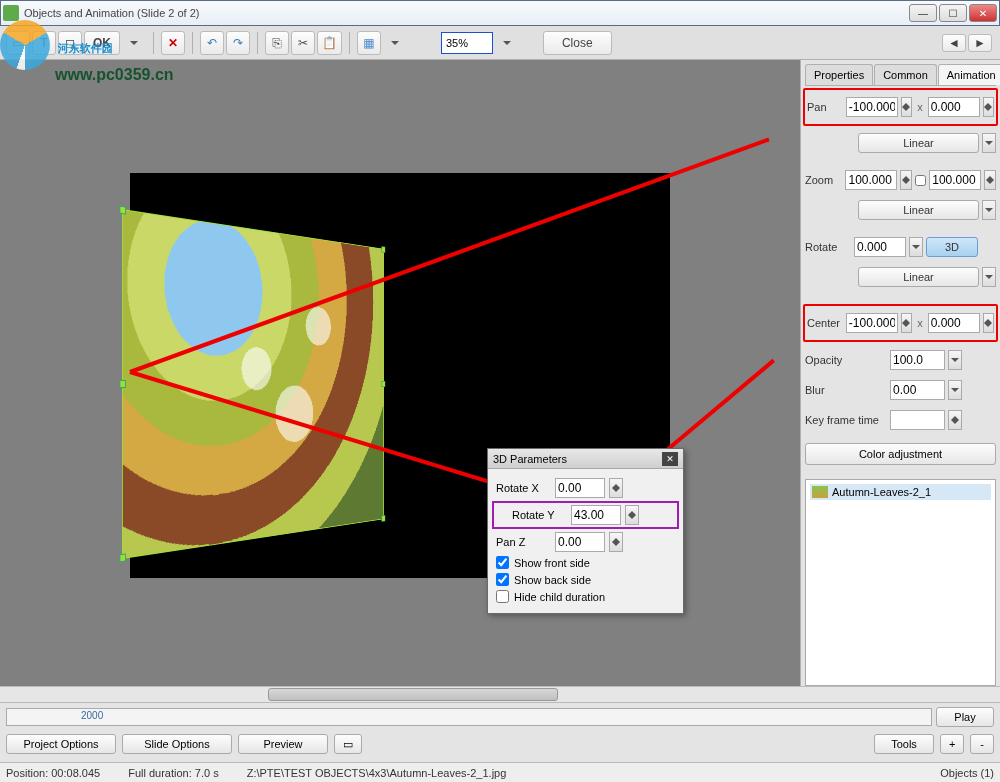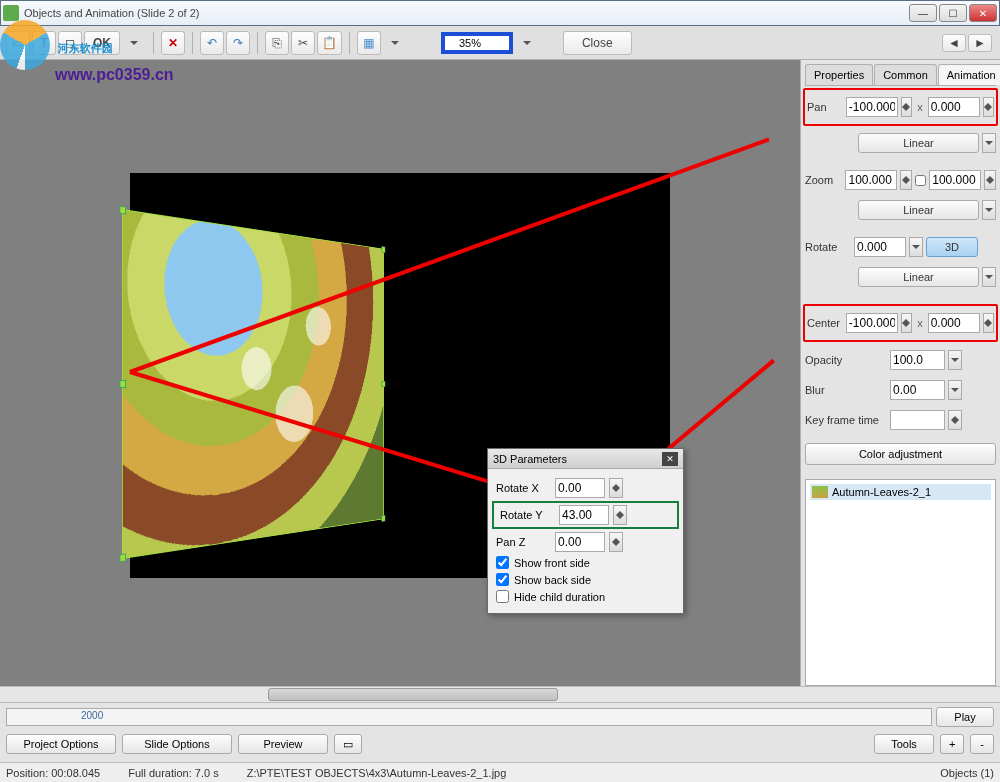--- a/index.html
+++ b/index.html
@@ -8,29 +8,29 @@
 .titlebar { height: 26px; background: linear-gradient(#f7fafd,#e8eef7); border: 1px solid #5a6b85; display: flex; align-items: center; padding: 0 2px; }
 .title-icon { width: 16px; height: 16px; margin-right: 5px; background: #5faa4a; border-radius: 2px; }
 .title-text { flex: 1; color: #444; }
 .win-btns { display: flex; gap: 2px; }
 .win-btn { width: 28px; height: 18px; border: 1px solid #888; border-radius: 3px; background: linear-gradient(#f5f5f5,#ddd); display:flex; align-items:center; justify-content:center; color:#333; font-size:10px;}
 .win-btn.close { background: linear-gradient(#e88,#c33); color:#fff; }
 
 .watermark { position: absolute; top: 20px; left: 0; z-index: 50; font-size: 28px; font-weight: bold; font-family: "Microsoft YaHei",sans-serif; }
 .watermark .logo { width: 50px; height: 50px; display:inline-block; vertical-align:middle; background: conic-gradient(#f6a623 0 60deg, #3ba7db 60deg 180deg, #fff 180deg 200deg, #3ba7db 200deg 300deg, #f6a623 300deg 360deg); border-radius: 50%; opacity: 0.85;}
 .watermark .t1 { color:#1a8fcf; }
-.watermark .t2 { color:#4c1d95; font-size: 16px; display:block; margin-top:-4px; margin-left:55px;}
+.watermark .t2 { color:#14532d; font-size: 16px; display:block; margin-top:-4px; margin-left:55px;}
 
 .toolbar { height: 34px; background:#e0e0e0; border-bottom:1px solid #b0b0b0; display:flex; align-items:center; padding:0 6px; gap:2px; }
 .tbtn { min-width:24px; height:24px; border:1px solid #bbb; border-radius:3px; background:linear-gradient(#fdfdfd,#eaeaea); display:flex; align-items:center; justify-content:center; color:#444; font-size:12px; padding:0 4px; }
 .tbtn.text { padding:0 8px; font-weight:bold; }
 .tbtn.red { color:#c00; font-weight:bold; }
 .tbtn.flat { border-color:transparent; background:transparent; }
 .tsep { width:1px; height:22px; background:#b0b0b0; margin:0 5px; }
-.zoom-input { width:72px; height:22px; border:4px solid #1d4ed8; padding:0 14px; background:#fff; }
+.zoom-input { width:52px; height:22px; border:1px solid #1d4ed8; padding:0 4px; background:#fff; }
 .close-btn { padding:0 18px; }
 
 .main { display:flex; height:630px; }
 .canvas-area { flex:1; background:#808080; position:relative; display:flex; align-items:center; justify-content:center; }
 .canvas-black { width:540px; height:405px; background:#000; position:relative; }
 .canvas-img { position:absolute; top:36px; left:-8px; width:430px; height:350px; transform:perspective(900px) rotateY(38deg); transform-origin:left center; background: radial-gradient(circle at 30% 20%, #8fc8ee 0 18%, #c9d867 18% 30%, #a8b93e 30% 42%, #d4a842 42% 55%, #8a4a28 55% 68%, #b8c84e 68% 80%, #5e7a32 80% 100%); border:1px solid #9fdc3a; }
 .canvas-img::after{ content:""; position:absolute; inset:0; background: radial-gradient(circle at 60% 60%, #fff 0 10%, transparent 10%), radial-gradient(circle at 45% 45%, #fff 0 8%, transparent 8%), radial-gradient(circle at 70% 30%, #fff 0 6%, transparent 6%); opacity:0.6;}
 .handle { position:absolute; width:8px; height:8px; background:#9fdc3a; border:1px solid #3a6; }
 
 .side-panel { width:200px; background:#e4e4e4; border-left:1px solid #b0b0b0; padding:4px; display:flex; flex-direction:column; }
@@ -49,21 +49,21 @@
 .obj-tree { margin-top:14px; background:#fff; border:1px solid #aaa; flex:1; padding:4px; }
 .obj-item { display:flex; align-items:center; gap:4px; padding:2px; background:#d6e7f6; }
 .obj-icon { width:16px; height:12px; background:linear-gradient(#8bc34a,#c9a042); }
 
 .dialog3d { position:absolute; left:487px; top:448px; width:197px; background:#f0f0f0; border:1px solid #6a6a6a; box-shadow:2px 2px 6px rgba(0,0,0,0.35); z-index:30; }
 .dlg-title { height:20px; background:linear-gradient(#e8e8e8,#cfcfcf); border-bottom:1px solid #aaa; display:flex; align-items:center; padding:0 5px; font-size:11px; }
 .dlg-title .dlg-close { margin-left:auto; width:16px; height:14px; background:#444; color:#fff; display:flex; align-items:center; justify-content:center; font-size:9px; }
 .dlg-body { padding:6px 8px; }
 .dlg-row { display:flex; align-items:center; margin:3px 0; gap:4px; }
 .dlg-row label { width:55px; }
-.dlg-row.hl { border:2px solid #15803d; margin:2px -4px; padding:2px 6px; }
+.dlg-row.hl { border:2px solid #a21caf; margin:2px -4px; padding:2px 18px; }
 .chk { display:flex; align-items:center; gap:5px; margin:4px 0; }
 .chk input { width:13px; height:13px; }
 
 .redline { position:absolute; background:#e00; z-index:20; transform-origin:left center; height:4px; }
 
 .bottom { position:absolute; left:0; right:0; bottom:0; }
 .hscroll { height:16px; background:#e6e6e6; border-top:1px solid #bbb; position:relative; }
 .hscroll .thumb { position:absolute; left:268px; width:290px; top:1px; bottom:1px; background:linear-gradient(#d8d8d8,#c0c0c0); border:1px solid #999; border-radius:3px; }
 .timeline-area { background:#e4e4e4; border-top:1px solid #bbb; padding:4px 6px; }
 .tl-row { display:flex; align-items:center; gap:4px; margin-bottom:3px; }

